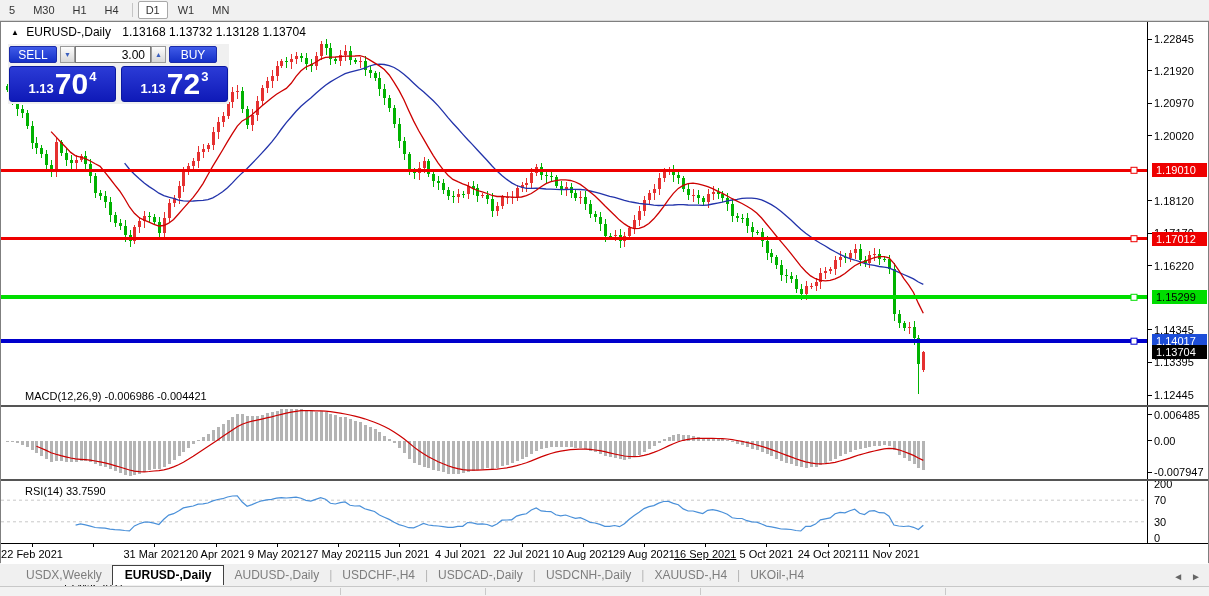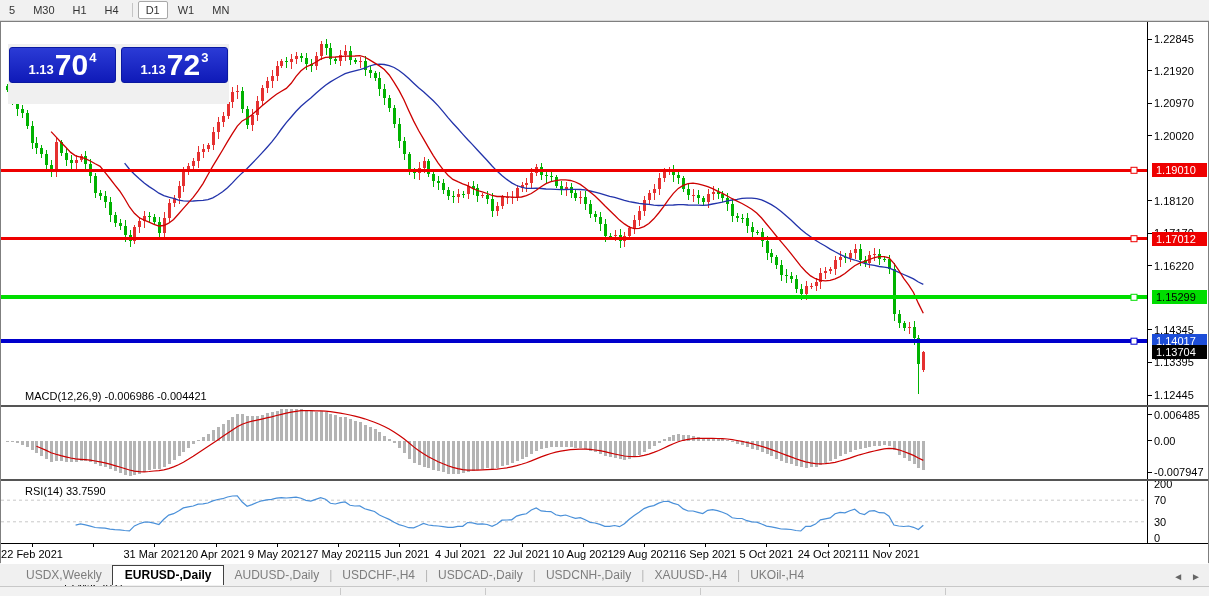--- a/index.html
+++ b/index.html
@@ -479,22 +479,36 @@
           <line x1="0" y1="148.3" x2="1146" y2="148.3" stroke="#ee0000" stroke-width="3" shape-rendering="crispEdges"></line>
           <rect x="1130" y="145.3" width="6" height="6" fill="#ffffff" stroke="#ee0000" stroke-width="1"></rect>
           <line x1="0" y1="216.7" x2="1146" y2="216.7" stroke="#ee0000" stroke-width="3" shape-rendering="crispEdges"></line>
           <rect x="1130" y="213.7" width="6" height="6" fill="#ffffff" stroke="#ee0000" stroke-width="1"></rect>
           <line x1="0" y1="275.3" x2="1146" y2="275.3" stroke="#00dd00" stroke-width="4" shape-rendering="crispEdges"></line>
           <rect x="1130" y="272.3" width="6" height="6" fill="#ffffff" stroke="#00dd00" stroke-width="1"></rect>
           <line x1="0" y1="319.2" x2="1146" y2="319.2" stroke="#0000cc" stroke-width="4" shape-rendering="crispEdges"></line>
           <rect x="1130" y="316.2" width="6" height="6" fill="#ffffff" stroke="#0000cc" stroke-width="1"></rect>
         </svg></div>
 
+    <div class="chart-title">
+      <span class="tri">▲</span>
+      <span>EURUSD-,Daily</span>
+      <span style="margin-left:8px;">1.13168 1.13732 1.13128 1.13704</span>
+    </div>
 
     <div class="trade-panel">
+      <div class="tp-row1">
+        <div class="tp-btn">SELL</div>
+        <div class="tp-gap"></div>
+        <div class="tp-spin">▼</div>
+        <input class="tp-vol" value="3.00" style="">
+        <div class="tp-spin">▲</div>
+        <div class="tp-gap"></div>
+        <div class="tp-btn">BUY</div>
+      </div>
       <div class="tp-row2">
         <div class="tp-price">
           <span class="small">1.13</span>
           <span class="big">70</span>
           <span class="sup">4</span>
         </div>
         <div class="tp-price">
           <span class="small">1.13</span>
           <span class="big">72</span>
           <span class="sup">3</span>
@@ -759,21 +773,21 @@
         <div class="d-label" style="left: 363.2px;">15 Jun 2021</div>
         <div class="d-tick" style="left: 459.4px;"></div>
         <div class="d-label" style="left: 424.4px;">4 Jul 2021</div>
         <div class="d-tick" style="left: 520.6px;"></div>
         <div class="d-label" style="left: 485.6px;">22 Jul 2021</div>
         <div class="d-tick" style="left: 581.8px;"></div>
         <div class="d-label" style="left: 546.8px;">10 Aug 2021</div>
         <div class="d-tick" style="left: 643px;"></div>
         <div class="d-label" style="left: 608px;">29 Aug 2021</div>
         <div class="d-tick" style="left: 704.2px;"></div>
-        <div class="d-label" style="left: 669.2px;">16 Sep 2021</div>
+        <div class="d-label" style="left: 669.2px; text-decoration: underline;">16 Sep 2021</div>
         <div class="d-tick" style="left: 765.4px;"></div>
         <div class="d-label" style="left: 730.4px;">5 Oct 2021</div>
         <div class="d-tick" style="left: 826.6px;"></div>
         <div class="d-label" style="left: 791.6px;">24 Oct 2021</div>
         <div class="d-tick" style="left: 887.8px;"></div>
         <div class="d-label" style="left: 852.8px;">11 Nov 2021</div>
       </div>
   </div>
 
   <div class="tab-bar" id="tab-bar">

